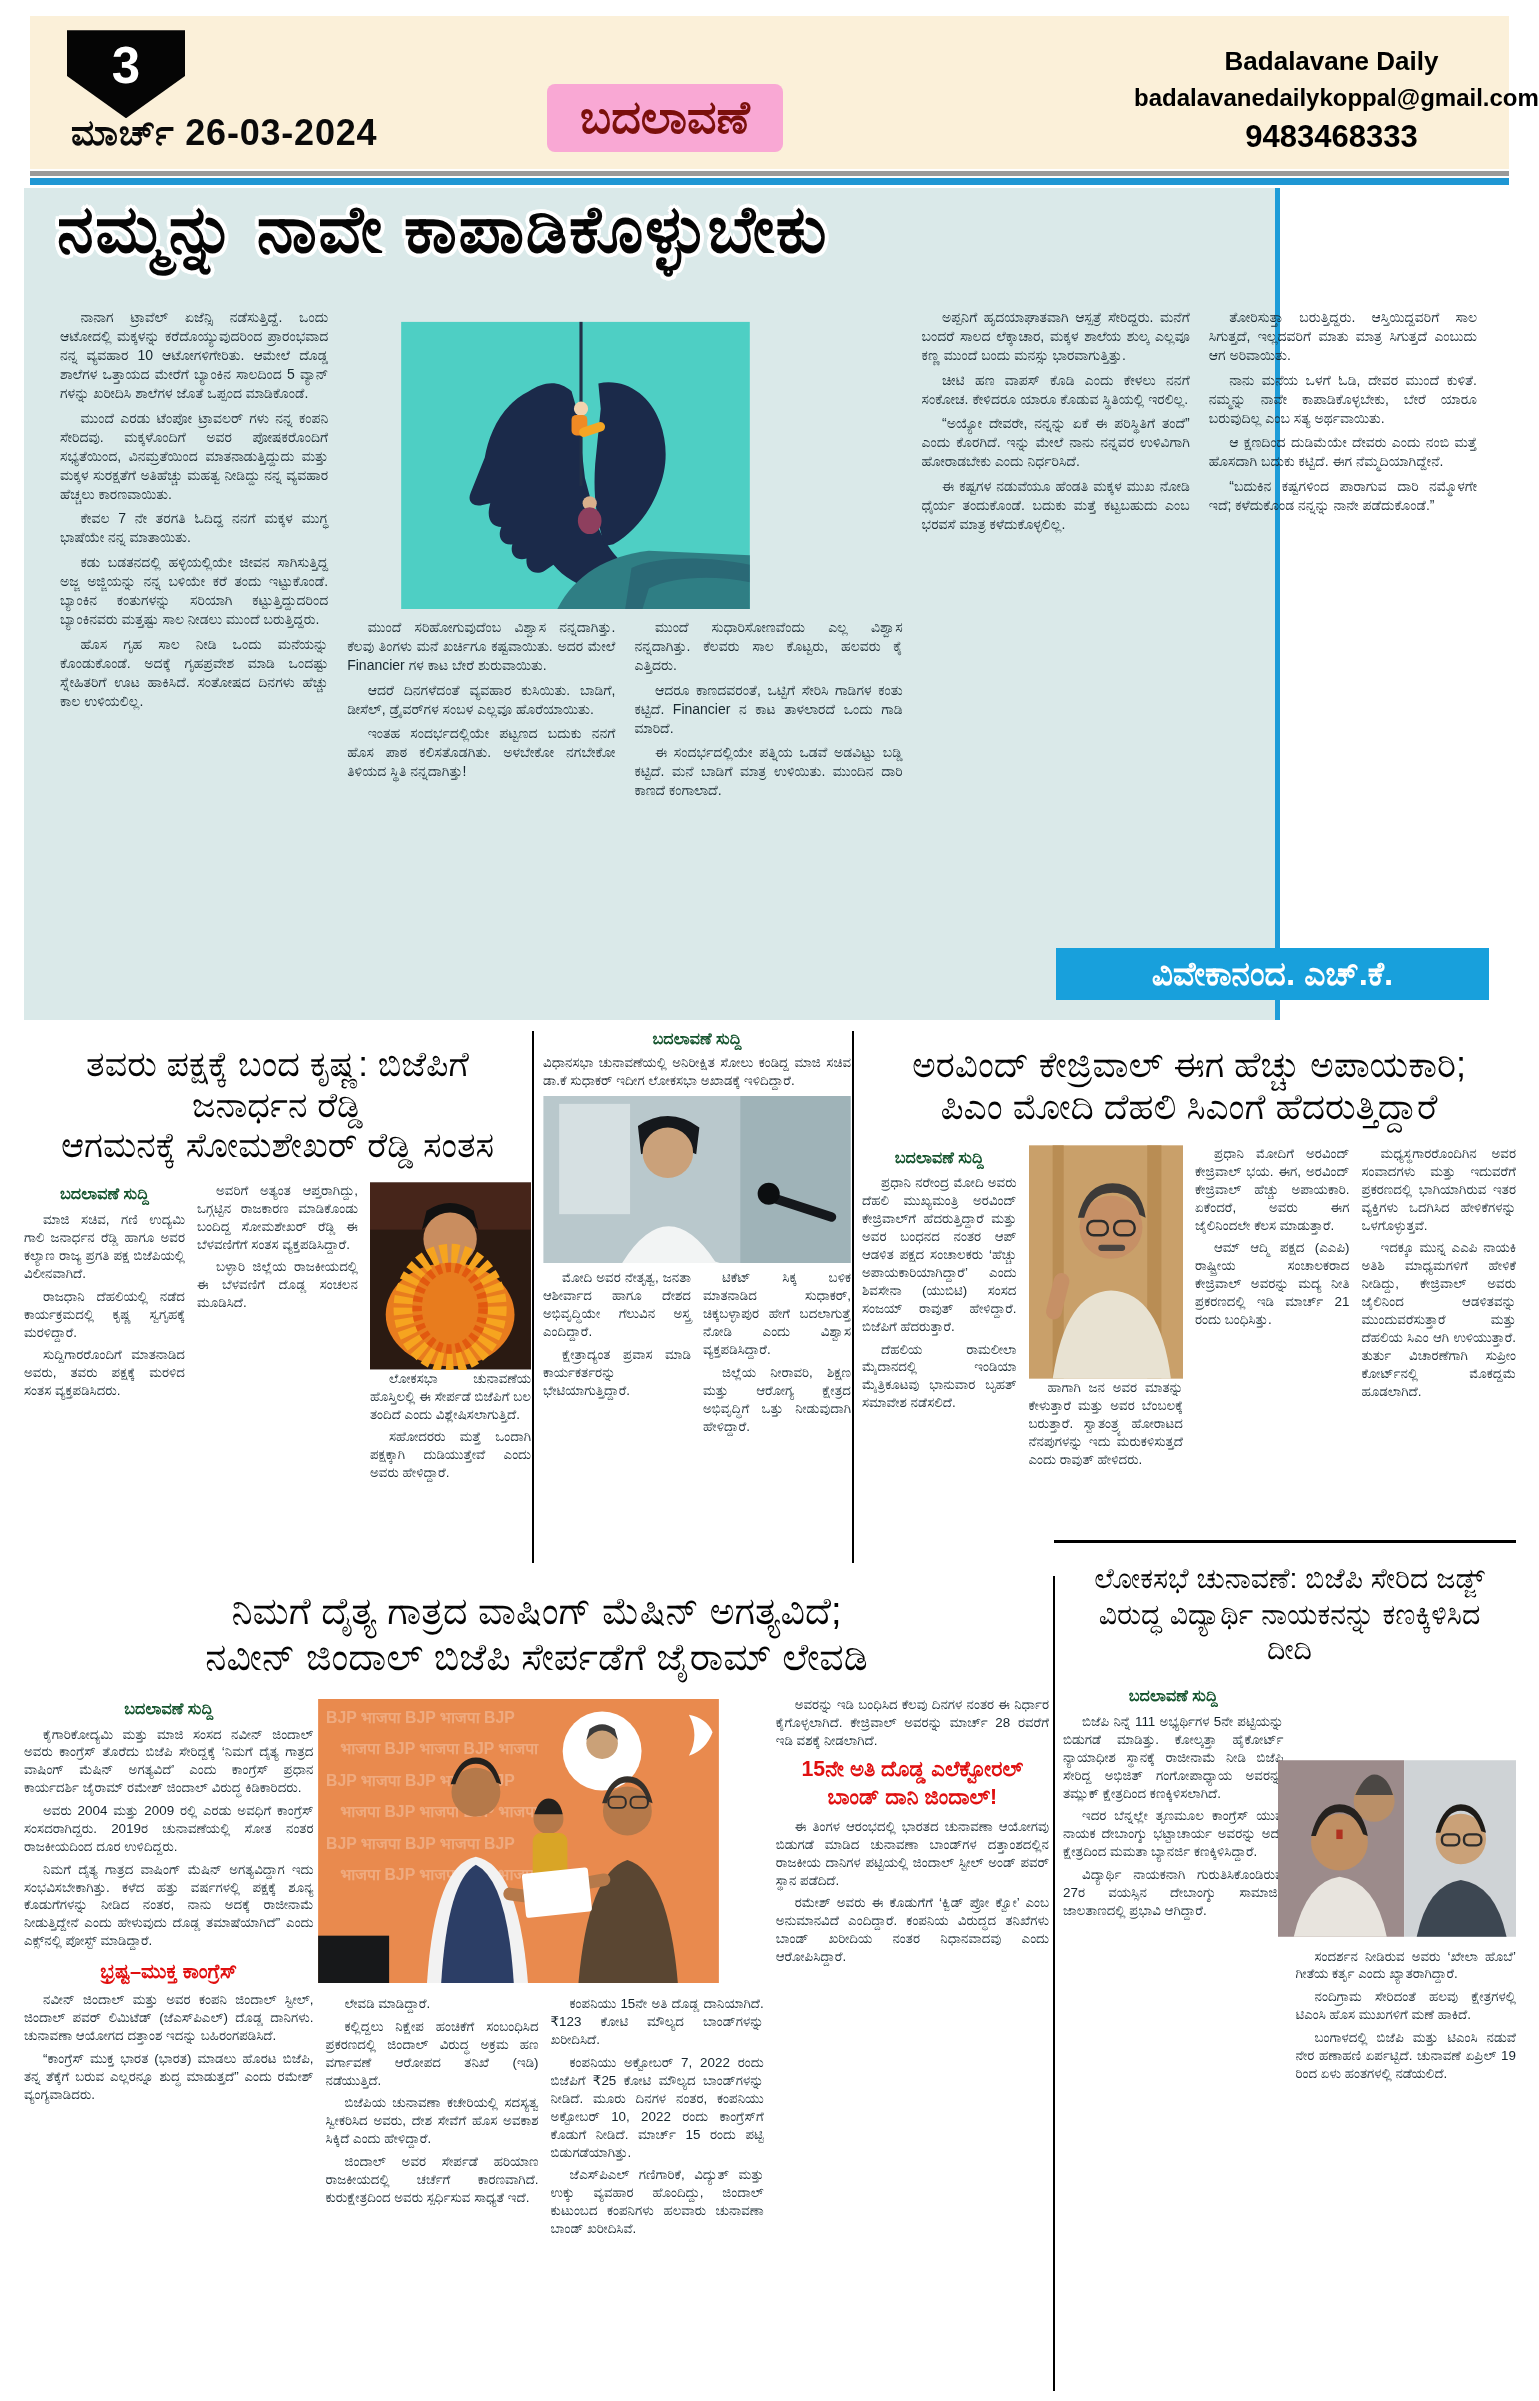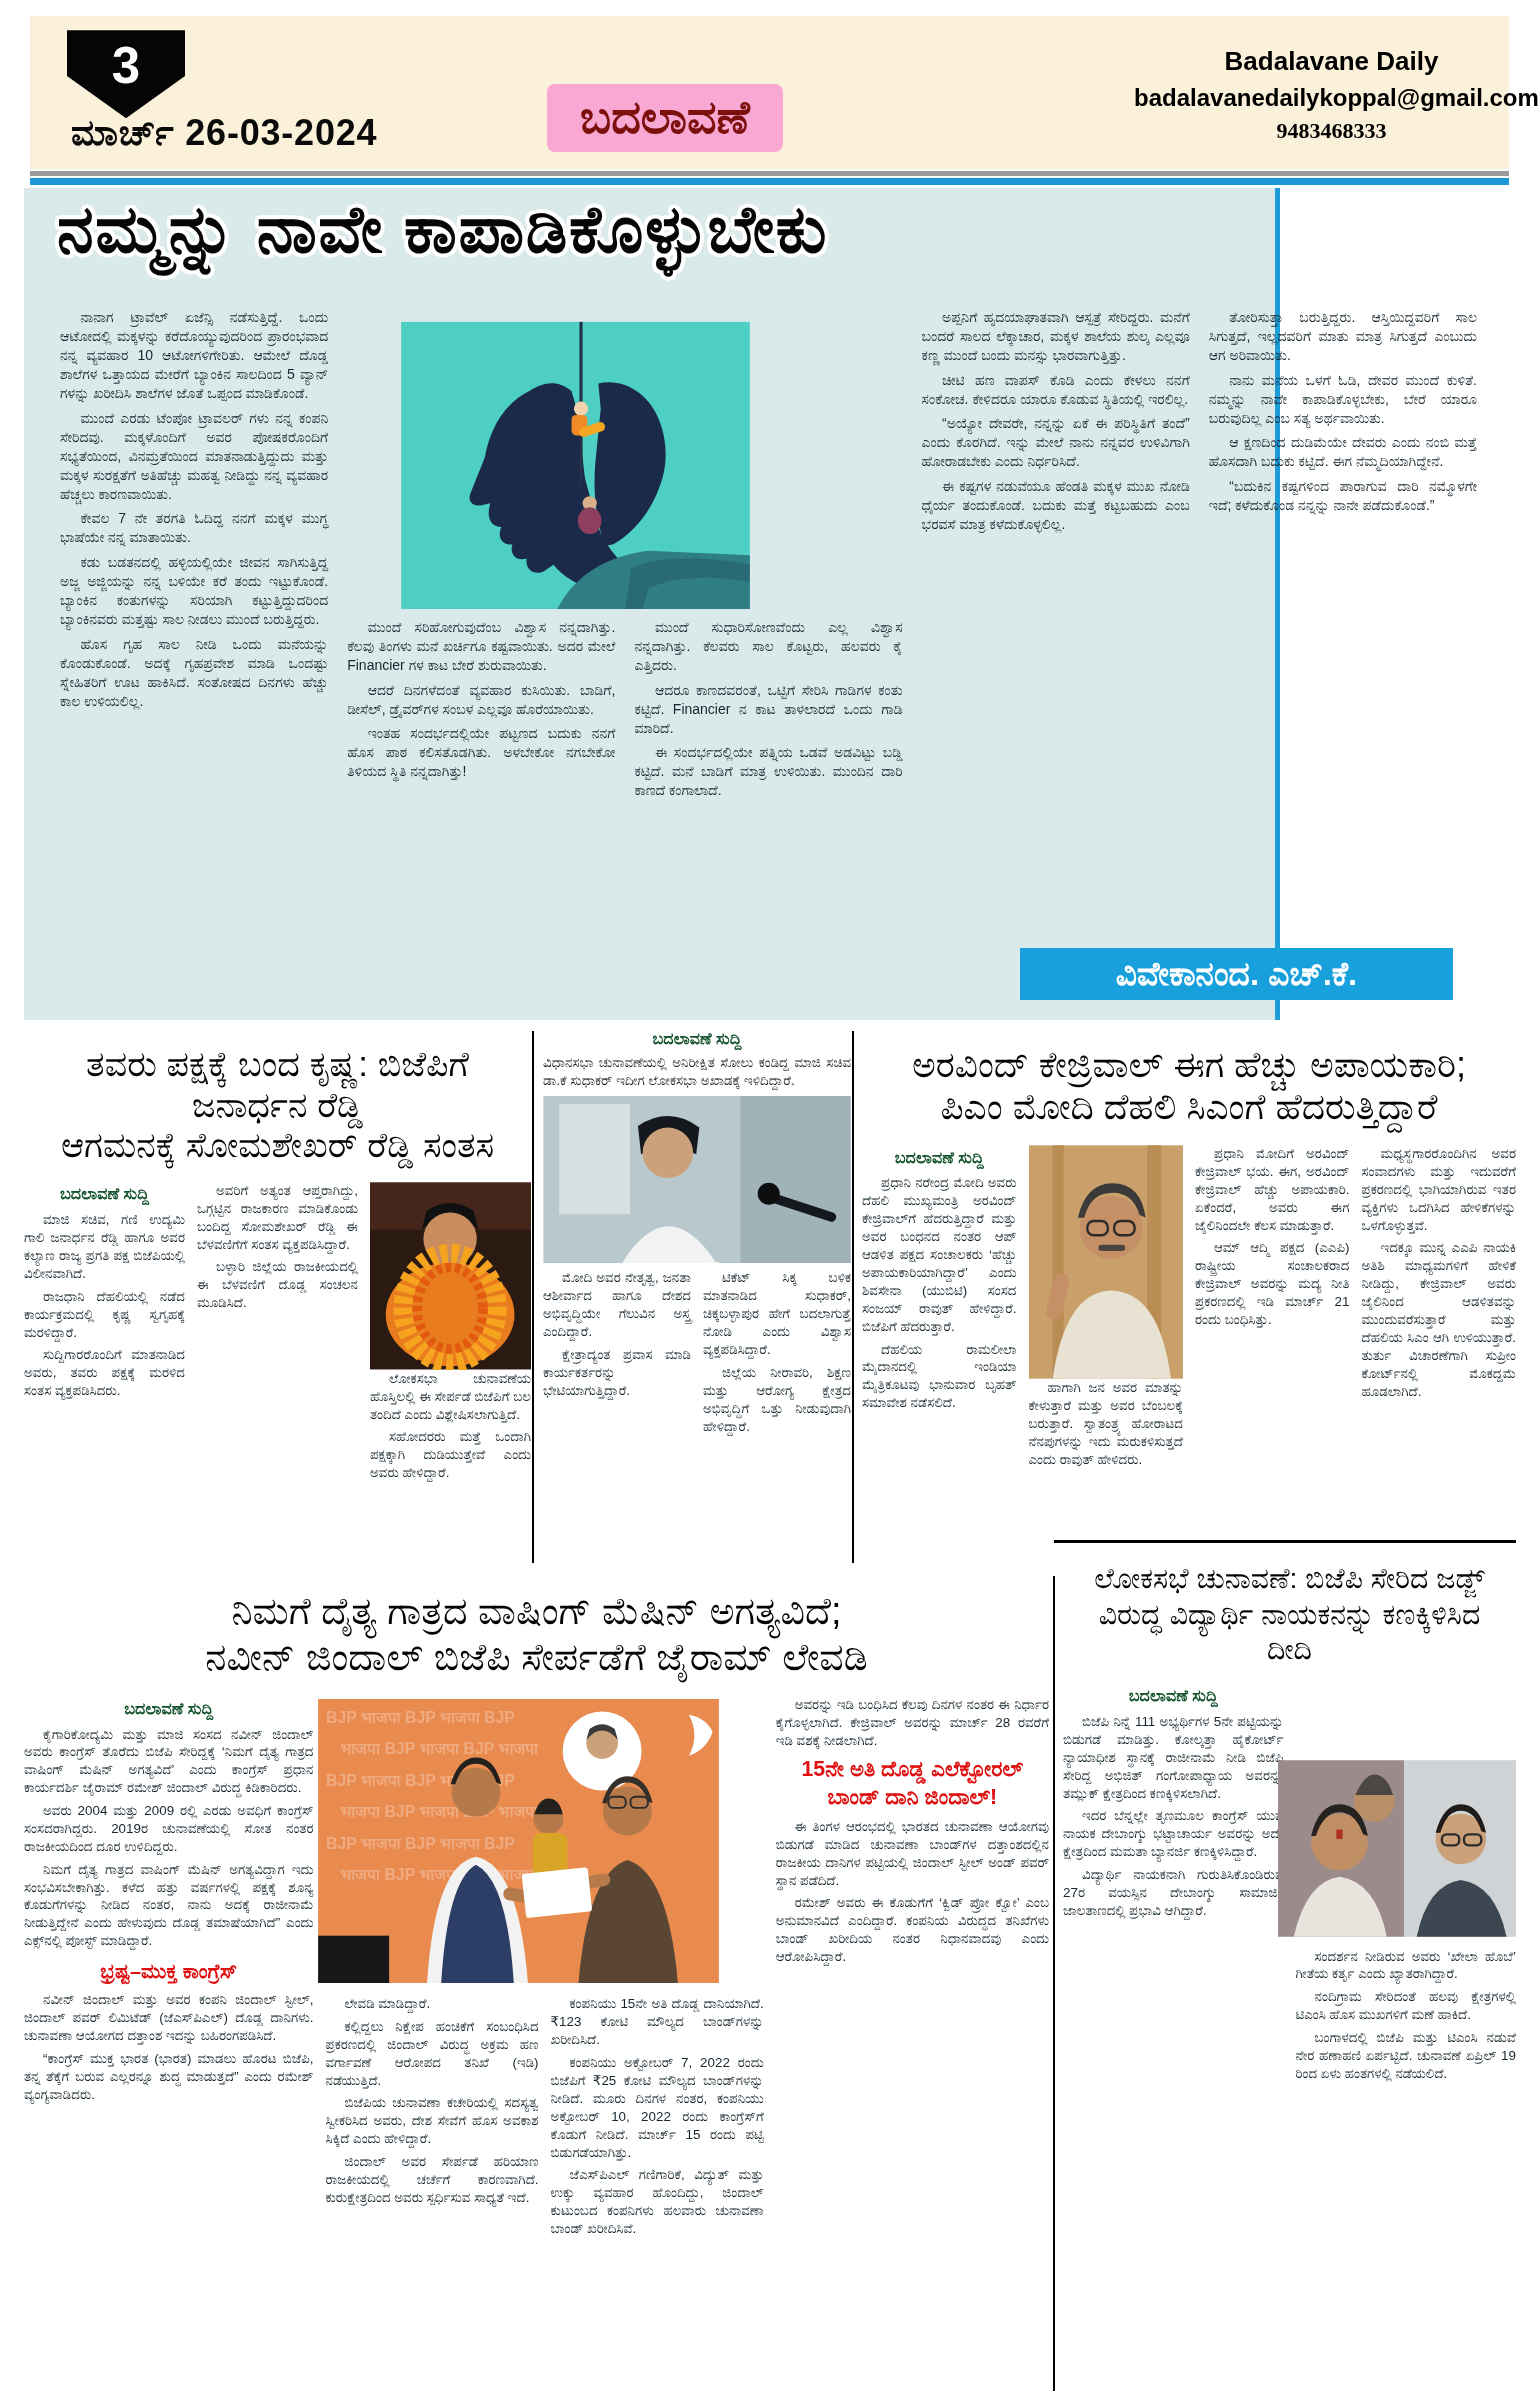--- a/index.html
+++ b/index.html
@@ -10,37 +10,37 @@
   .badge{position:absolute;left:37px;top:14.2px;width:118px;height:88px;background:#050505;
          clip-path:polygon(0 0,100% 0,100% 52%,50% 100%,0 52%);}
   .badge span{position:absolute;left:0;right:0;top:6.3px;text-align:center;color:#ffffff;
               font-size:51px;font-weight:bold;}
   .dateline{position:absolute;left:41px;top:96px;font-size:36px;font-weight:bold;color:#0a0a0a;letter-spacing:0.8px;}
   .masthead{position:absolute;left:517px;top:68px;background:#f9a8d4;border-radius:8px;
             padding:6.3px 33px;font-size:46px;font-weight:bold;color:#7b100c;}
   .contact{position:absolute;left:1104px;top:27px;width:395px;text-align:center;font-weight:bold;color:#000000;}
   .contact .nm{font-size:26px;line-height:1.45;}
   .contact .em{font-size:24px;line-height:1.45;}
-  .contact .ph{font-size:22px;line-height:1.45;font-family:Liberation Serif, serif;}
+  .contact .ph{font-size:31px;line-height:1.45;}
   .rule-gray{position:absolute;left:30px;top:171px;width:1479px;height:4.7px;background:#9a9a9a;}
   .rule-blue{position:absolute;left:30px;top:178px;width:1479px;height:7.1px;background:#1f97d4;}
   
   .lead{position:absolute;left:24px;top:188px;width:1256px;height:832px;background:#dae9e9;
         border-right:5.5px solid #1e9cd8;box-sizing:border-box;}
   .lead h1{position:absolute;left:33px;top:3.2px;margin:0;font-size:66px;font-weight:bold;color:#060606;
            white-space:nowrap;letter-spacing:1.6px;
            text-shadow:-3.2px -3.2px 0 #fff,3.2px -3.2px 0 #fff,-3.2px 3.2px 0 #fff,3.2px 3.2px 0 #fff,
                        0 -4px 0 #fff,0 4px 0 #fff,-4px 0 0 #fff,4px 0 0 #fff;}
   .main-cols{position:absolute;left:36px;top:120px;width:1417px;height:665px;display:grid;
              grid-template-columns:repeat(5,1fr);grid-column-gap:19px;overflow:hidden;
              font-size:14px;line-height:1.36;text-align:justify;color:#16262e;}
   .main-cols p{margin:0 0 5.5px 0;text-indent:20.5px;}
   .main-cols>div:nth-child(2),.main-cols>div:nth-child(3){padding-top:310px;}
   .illus{position:absolute;left:347px;top:126px;width:379px;height:295px;}
-  .signature{position:absolute;left:996px;top:760px;width:433px;height:52px;background:#18a0dc;
+  .signature{position:absolute;left:1032px;top:760px;width:433px;height:52px;background:#18a0dc;
              color:#ffffff;font-size:33px;font-weight:bold;text-align:center;line-height:52px;}
   
   .art{position:absolute;box-sizing:border-box;}
   .art h2{margin:16px;text-align:center;font-weight:normal;color:#050505;}
   .byline{font-weight:bold;text-align:center;font-size:16px;margin:1.6px 0 6.3px 0;color:#14532d;}
   .cols{display:grid;grid-column-gap:12px;font-size:13.4px;line-height:1.34;text-align:justify;color:#16262e;overflow:hidden;}
   .cols p{margin:0 0 4.7px 0;text-indent:19px;}
   .vline{position:absolute;width:2.4px;background:#000;}
   .hline{position:absolute;height:3.2px;background:#000;}
   .redsub{color:#e01010;font-weight:bold;text-align:center;}

